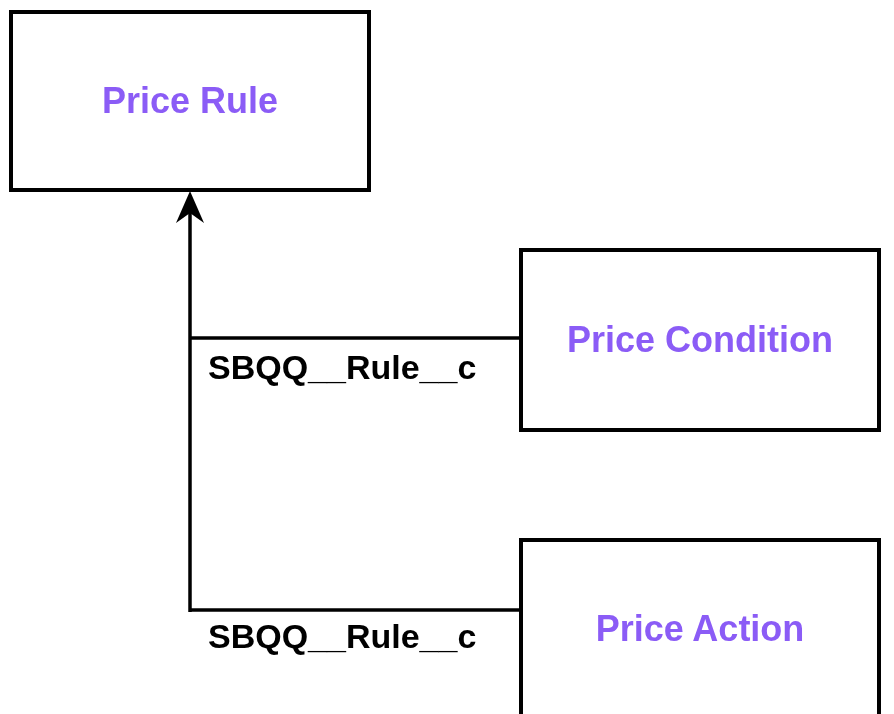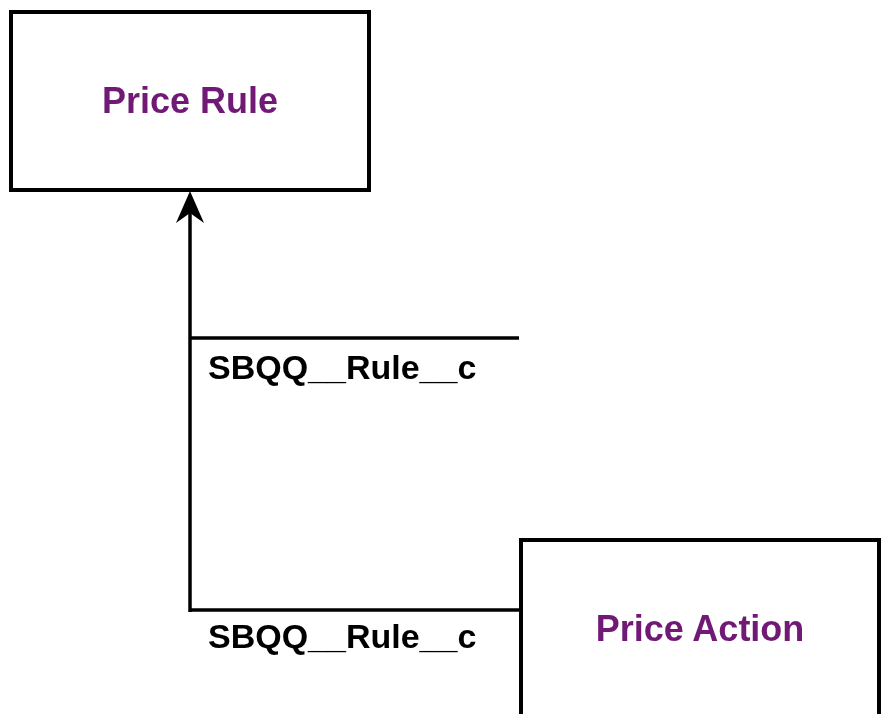--- a/index.html
+++ b/index.html
@@ -32,21 +32,21 @@
     box-sizing: border-box;
     background: #ffffff;
     border: 4px solid #000000;
     display: flex;
     align-items: center;
     justify-content: center;
   }
   .node-label {
     font-size: 36px;
     font-weight: bold;
-    color: #701a75;
+    color: #8b5cf6;
     white-space: nowrap;
   }
   .node-price-rule {
     left: 9px;
     top: 10px;
     width: 362px;
     height: 182px;
   }
   .node-price-condition {
     left: 519px;
@@ -90,20 +90,23 @@
 
     <line x1="190" y1="610" x2="519" y2="610" stroke="#000000"></line>
 
     <polygon points="190,191 176,223 190,213 204,223" fill="#000000"></polygon>
   </svg>
 
   <div class="node node-price-rule">
     <span class="node-label">Price Rule</span>
   </div>
 
+  <div class="node node-price-condition">
+    <span class="node-label">Price Condition</span>
+  </div>
 
   <div class="node node-price-action">
     <span class="node-label">Price Action</span>
   </div>
 
   <div class="edge-label edge-label-1">SBQQ__Rule__c</div>
 
   <div class="edge-label edge-label-2">SBQQ__Rule__c</div>
 
 </div>

